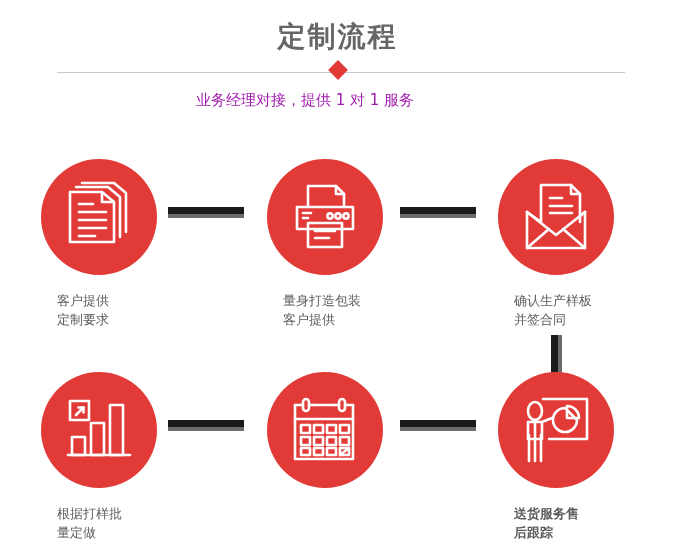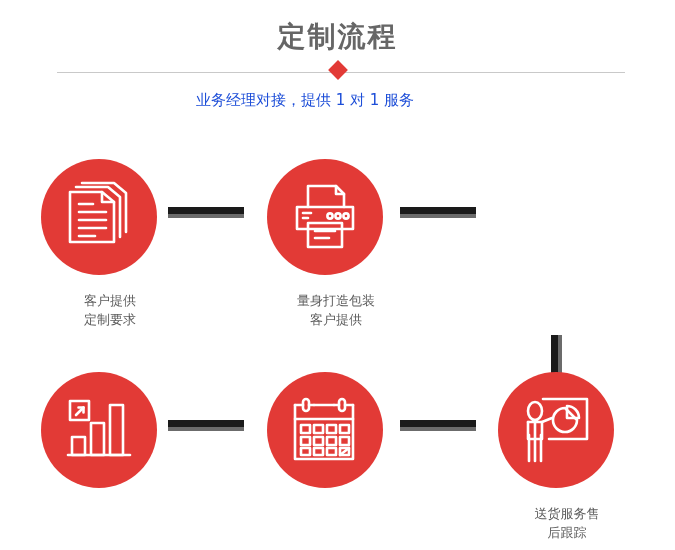--- a/index.html
+++ b/index.html
@@ -58,21 +58,21 @@
     background: #e23a36;
     transform: rotate(45deg);
   }
   .page-subtitle {
     position: absolute;
     top: 89px;
     left: 0;
     width: 610px;
     text-align: center;
     font-size: 15px;
-    color: #1d4ed8;
+    color: #a21caf;
     line-height: 22px;
   }
 
   
   .flow {
     position: absolute;
     top: 0; left: 0;
     width: 675px;
     height: 550px;
   }
@@ -93,21 +93,21 @@
     top: 50%;
     left: 50%;
     transform: translate(-50%, -50%);
   }
   .node-label {
     margin-top: 16px;
     padding-left: 18px;
     font-size: 13px;
     color: #5c5c5c;
     line-height: 19px;
-    text-align: center;
+    text-align: left;
     white-space: pre-line;
   }
 
   
   .conn-h {
     position: absolute;
     width: 76px;
     height: 11px;
   }
   .conn-h .bar-main {
@@ -218,35 +218,58 @@
           <path d="M19 42 H53 V66 H19 Z"></path>
           <line x1="26" y1="50" x2="46" y2="50"></line>
           <line x1="26" y1="57" x2="40" y2="57"></line>
         </g>
       </svg>
     </div>
     <div class="node-label">量身打造包装
 客户提供</div>
   </div>
 
+  <div class="node" style="left:496px; top:159px;">
+    <div class="circle">
+      <svg width="74" height="70" viewBox="0 0 74 70">
+        <g fill="none" stroke="#ffffff" stroke-width="2.6" stroke-linejoin="round" stroke-linecap="round">
+          <path d="M22 40 V3 H52 L61 12 V40"></path>
+          <path d="M52 3 V12 H61"></path>
+          <line x1="31" y1="16" x2="43" y2="16"></line>
+          <line x1="31" y1="24" x2="53" y2="24"></line>
+          <line x1="31" y1="31" x2="53" y2="31"></line>
+          <path d="M8 30 V66 H66 V30"></path>
+          <path d="M8 30 L22 40"></path>
+          <path d="M66 30 L61 34"></path>
+          <path d="M8 30 L37 53 L66 30"></path>
+          <path d="M8 66 L30 47"></path>
+          <path d="M66 66 L44 47"></path>
+        </g>
+      </svg>
+    </div>
+    <div class="node-label">确认生产样板
+并签合同</div>
+  </div>
 
   <div class="node" style="left:39px; top:372px;">
     <div class="circle">
       <svg width="70" height="66" viewBox="0 0 70 66">
         <g fill="none" stroke="#ffffff" stroke-width="2.6" stroke-linejoin="round" stroke-linecap="round">
           <rect x="6" y="4" width="19" height="19"></rect>
           <path d="M12 18 L19.5 10.5"></path>
           <path d="M14.5 10.5 H19.5 V15.5"></path>
           <rect x="8" y="40" width="13" height="18"></rect>
           <rect x="27" y="26" width="13" height="32"></rect>
           <rect x="46" y="8" width="13" height="50"></rect>
           <line x1="4" y1="58" x2="66" y2="58"></line>
         </g>
       </svg>
     </div>
+    <div class="node-label">根据打样批
+量定做</div>
   </div>
 
   <div class="node" style="left:265px; top:372px;">
     <div class="circle">
       <svg width="72" height="70" viewBox="0 0 72 70">
         <g fill="none" stroke="#ffffff" stroke-width="2.6" stroke-linejoin="round" stroke-linecap="round">
           <rect x="14" y="4" width="6" height="12" rx="3"></rect>
           <rect x="50" y="4" width="6" height="12" rx="3"></rect>
           <line x1="25" y1="10" x2="45" y2="10"></line>
           <path d="M6 10 H14"></path>
@@ -266,21 +289,21 @@
           <rect x="12" y="53" width="9" height="7"></rect>
           <rect x="25" y="53" width="9" height="7"></rect>
           <rect x="38" y="53" width="9" height="7"></rect>
           <path d="M51 53 H60 V60 H51 Z"></path>
           <line x1="51" y1="60" x2="60" y2="53"></line>
         </g>
       </svg>
     </div>
   </div>
 
-  <div class="node" style="left:496px; top:372px;">
+  <div class="node" style="left:496px; top:372px;font-weight:bold;">
     <div class="circle">
       <svg width="74" height="70" viewBox="0 0 74 70">
         <g fill="none" stroke="#ffffff" stroke-width="2.6" stroke-linejoin="round" stroke-linecap="round">
           <path d="M24 4 H68 V44 H30"></path>
           <path d="M46 13 A12 12 0 1 0 58 25 Z"></path>
           <path d="M48 11 V23 H60 A12 12 0 0 0 48 11 Z"></path>
           <ellipse cx="16" cy="16" rx="7" ry="9"></ellipse>
           <path d="M9 27 H23 L33 23"></path>
           <path d="M16 25 V66"></path>
           <path d="M10 40 V66"></path>

